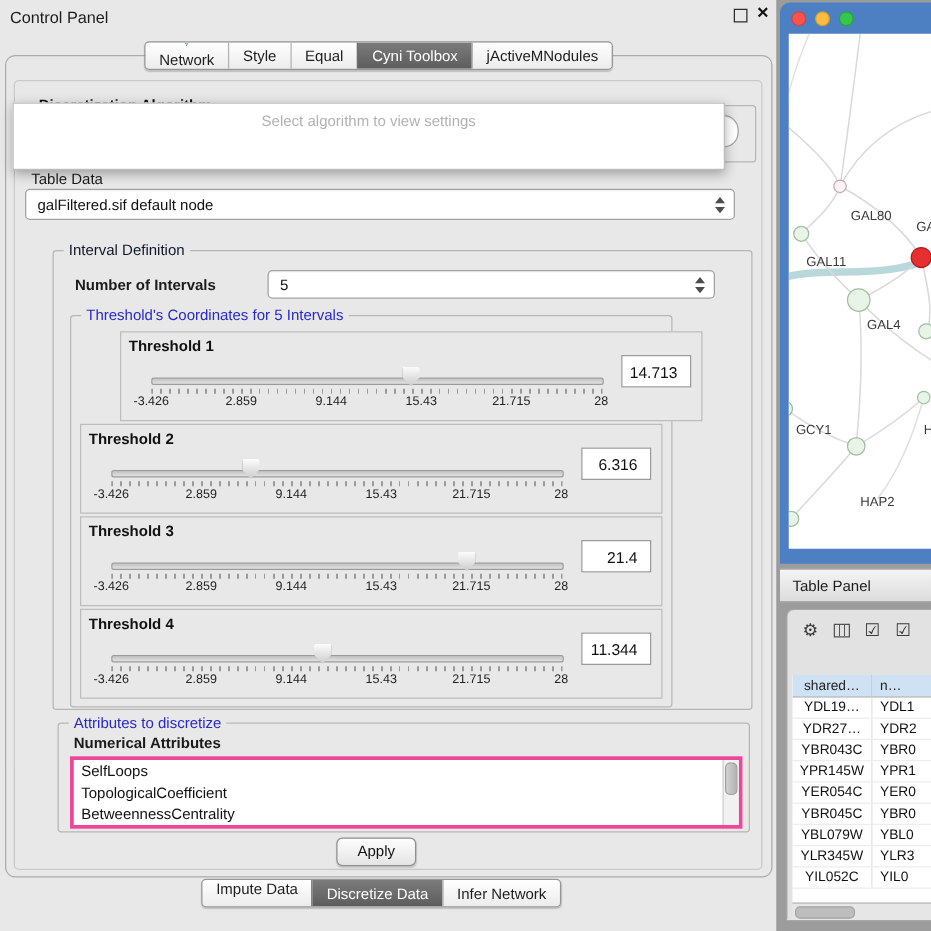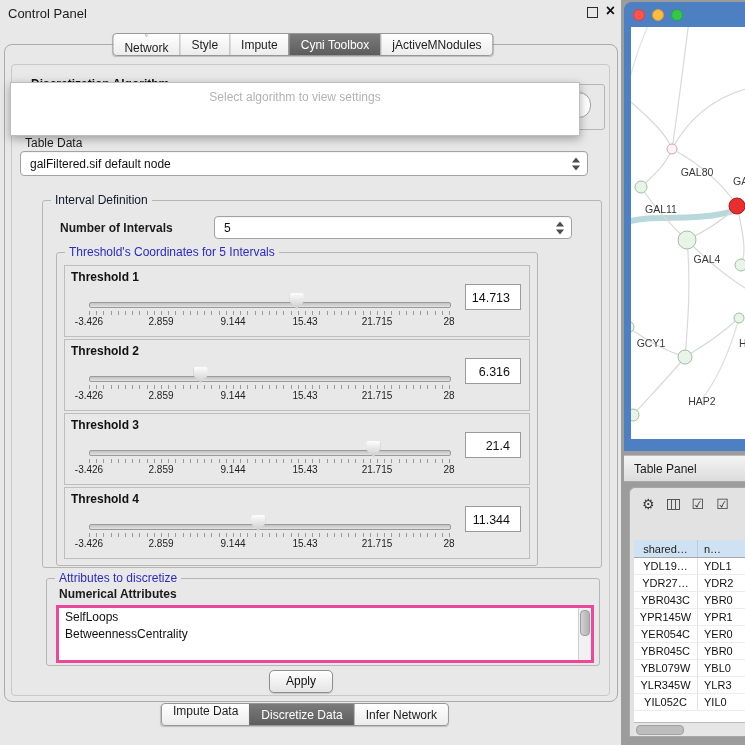--- a/index.html
+++ b/index.html
@@ -133,21 +133,21 @@
             <circle cx="3" cy="3" r="1.9" fill="#3fae3f"></circle>
             <circle cx="9" cy="4.2" r="1.9" fill="#3fae3f"></circle>
             <circle cx="5.2" cy="9.4" r="1.9" fill="#3fae3f"></circle>
           </svg>
           <span class="seg-label">Network</span>
         </div>
         <div class="seg">
           <span class="seg-label">Style</span>
         </div>
         <div class="seg">
-          <span class="seg-label">Impute</span>
+          <span class="seg-label">Equal</span>
         </div>
         <div class="seg selected">
           <span class="seg-label">Cyni Toolbox</span>
         </div>
         <div class="seg">
           <span class="seg-label">jActiveMNodules</span>
         </div>
       </div>
 
     <div id="algo-group" class="groupbox">
@@ -170,21 +170,21 @@
     </div>
     <div class="plain-label bold" style="left:60px;top:221px;">Number of Intervals</div>
     <div id="intervals-combo" class="combo">
       <span class="val">5</span>
       <span class="stepper"></span>
     </div>
 
     <div id="thresholds-group" class="groupbox">
       <span class="gb-title gb-blue">Threshold's Coordinates for 5 Intervals</span>
       <div id="thresholds">
-          <div class="thr-panel" style="top: 12px;">
+          <div class="thr-panel" style="top: 12px; margin-left: 32px;">
             <div class="thr-label">Threshold 1</div>
             <div class="thr-track"></div>
             <div class="thr-handle" style="left: 224.791px;"></div>
             <div class="thr-ticks"></div>
             <span class="thr-scale" style="left: 24px;">-3.426</span>
             <span class="thr-scale" style="left: 96px;">2.859</span>
             <span class="thr-scale" style="left: 168px;">9.144</span>
             <span class="thr-scale" style="left: 240px;">15.43</span>
             <span class="thr-scale" style="left: 312px;">21.715</span>
             <span class="thr-scale" style="left: 384px;">28</span>
@@ -231,20 +231,21 @@
           </div>
         </div>
     </div>
 
     <div id="attr-group" class="groupbox">
       <span class="gb-title gb-blue">Attributes to discretize</span>
       <div class="plain-label bold" style="left:12px;top:8px;">Numerical Attributes</div>
       <div class="attr-list">
         <div id="attr-items">
             <div class="attr-item">SelfLoops</div>
+            <div class="attr-item">TopologicalCoefficient</div>
             <div class="attr-item">BetweennessCentrality</div>
           </div>
         <div class="attr-scroll">
           <div class="attr-thumb"></div>
         </div>
       </div>
     </div>
 
     <div class="apply-btn">Apply</div>
 

